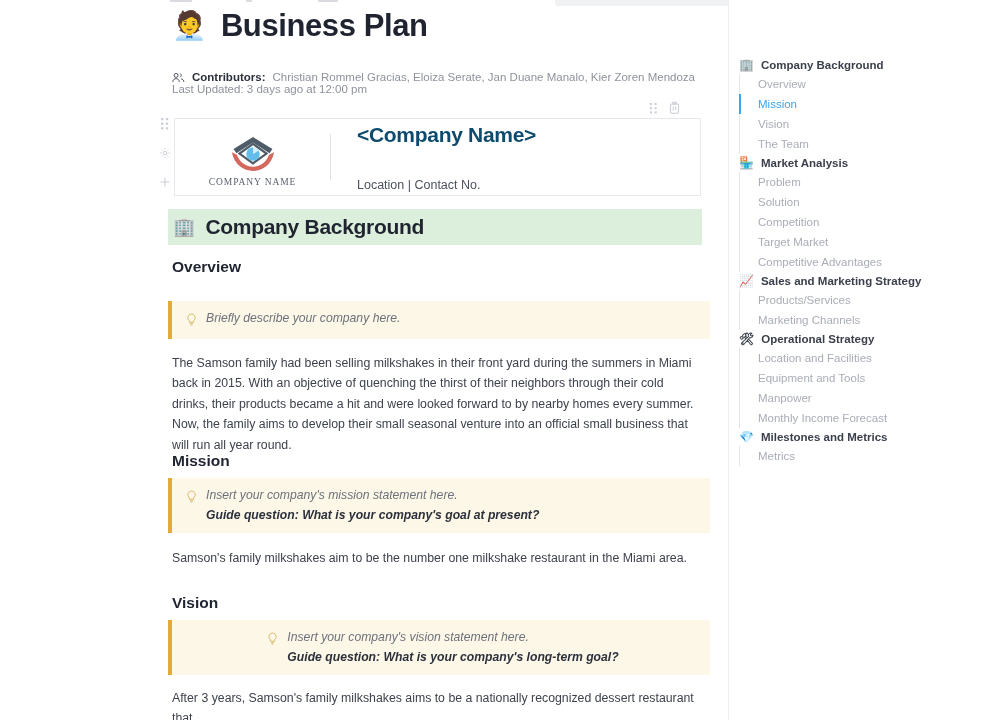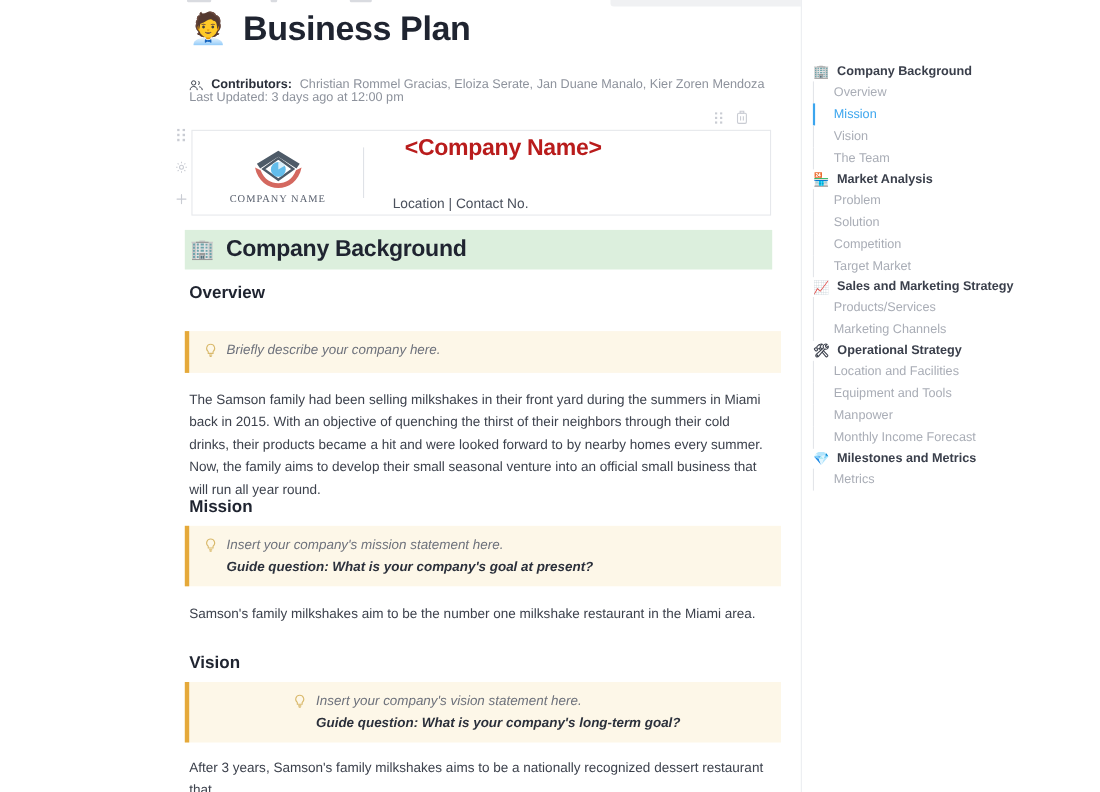--- a/index.html
+++ b/index.html
@@ -160,23 +160,22 @@
   }
   .card-text {
     padding-left: 26px;
     display: flex;
     flex-direction: column;
     gap: 2px;
   }
   .company-name {
     font-size: 21px;
     font-weight: bold;
-    color: #b91c1c;
+    color: #0c4a6e;
     letter-spacing: -0.3px;
-    margin-left: 11px;
   }
   .company-sub {
     font-size: 12.5px;
     color: #4b515d;
     margin-top: 29px;
   }
 
   
   .section-banner {
     position: absolute;
@@ -459,20 +458,21 @@
       <div class="ol-child">Vision</div>
       <div class="ol-child">The Team</div>
       <div class="ol-group-head">
         <span class="ol-emoji">🏪</span>
         <span>Market Analysis</span>
       </div>
       <div class="ol-child">Problem</div>
       <div class="ol-child">Solution</div>
       <div class="ol-child">Competition</div>
       <div class="ol-child">Target Market</div>
+      <div class="ol-child">Competitive Advantages</div>
       <div class="ol-group-head">
         <span class="ol-emoji">📈</span>
         <span>Sales and Marketing Strategy</span>
       </div>
       <div class="ol-child">Products/Services</div>
       <div class="ol-child">Marketing Channels</div>
       <div class="ol-group-head">
         <span class="ol-emoji">🛠</span>
         <span>Operational Strategy</span>
       </div>

